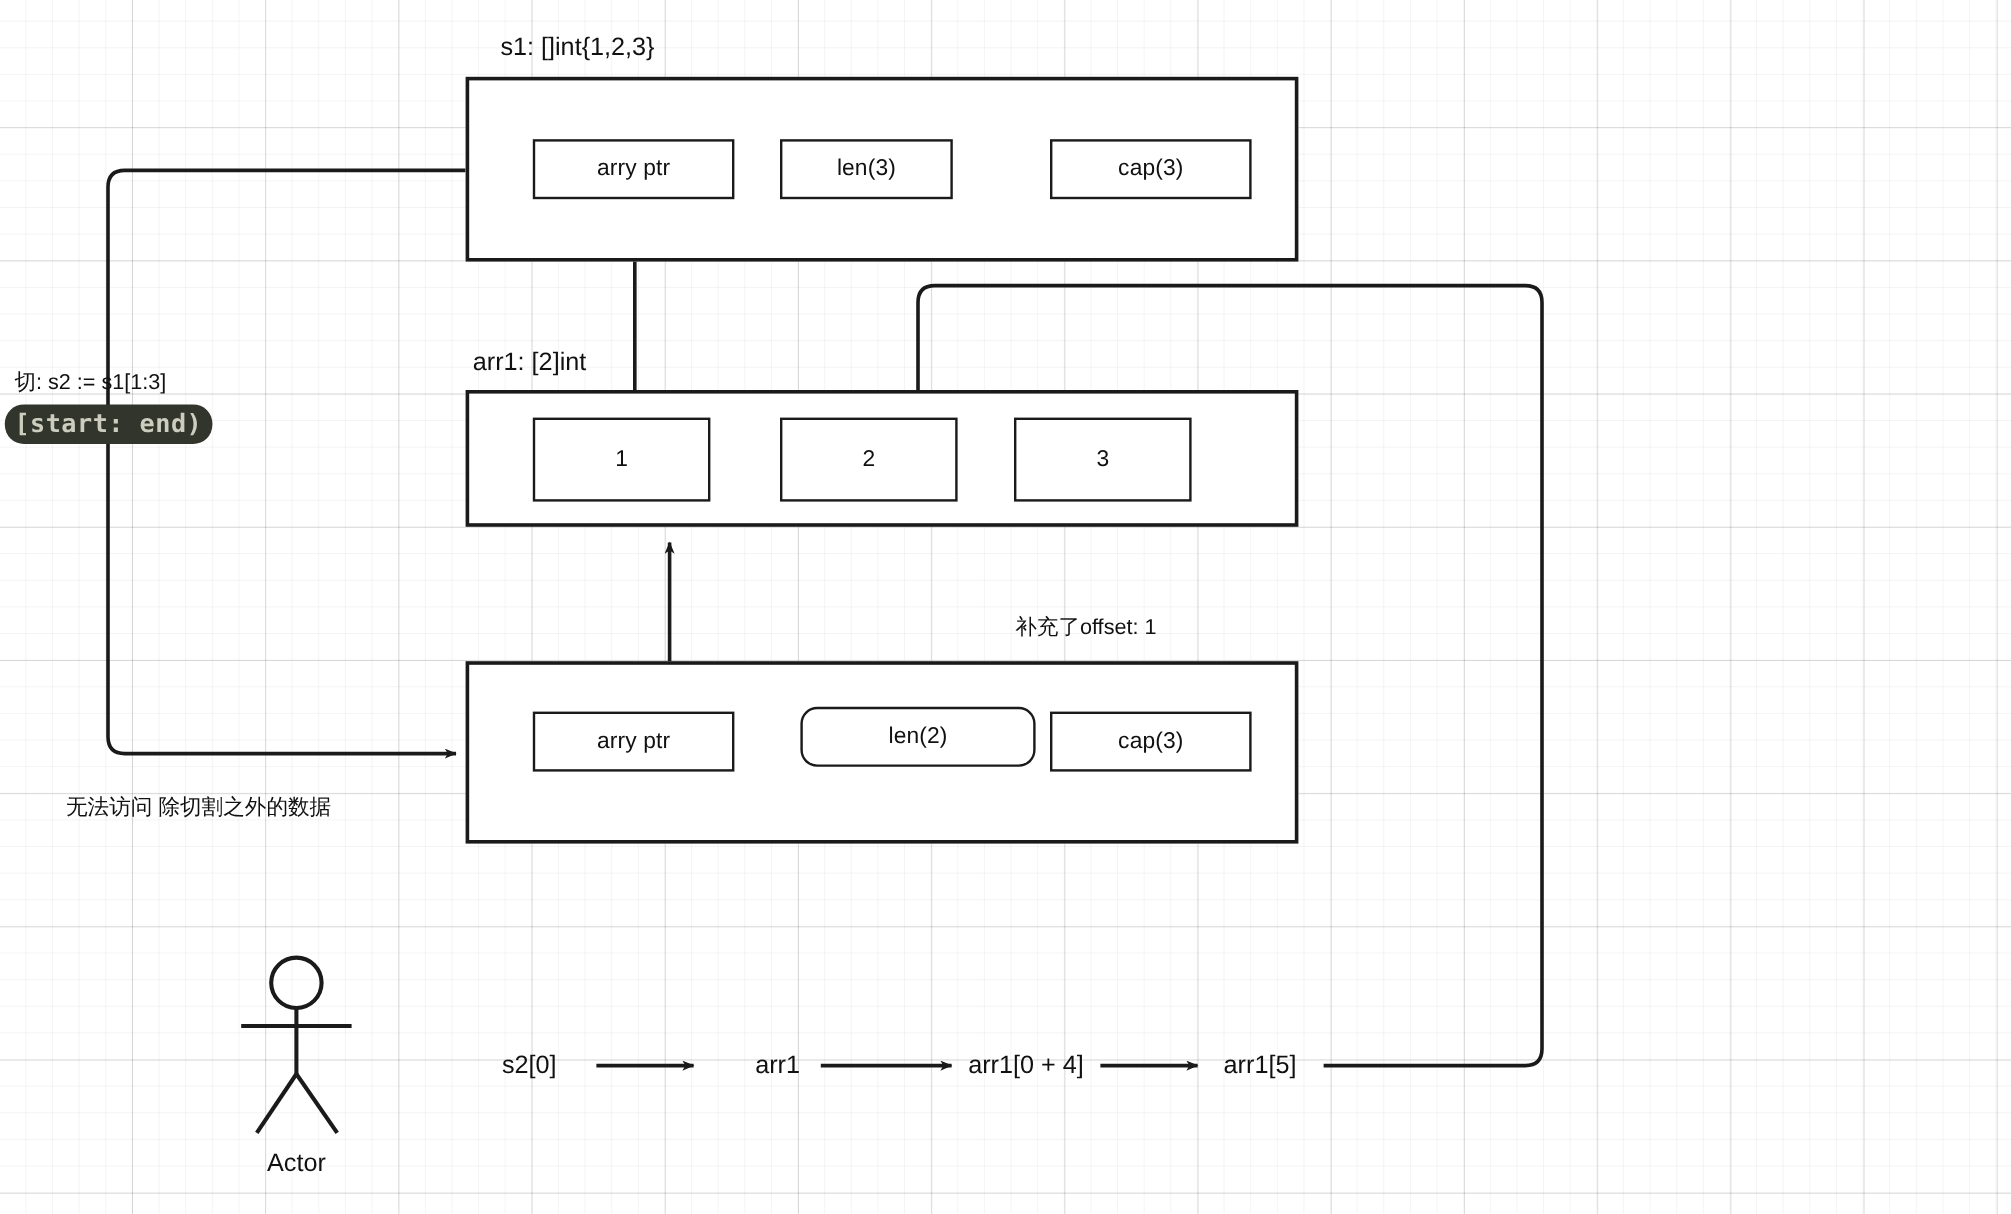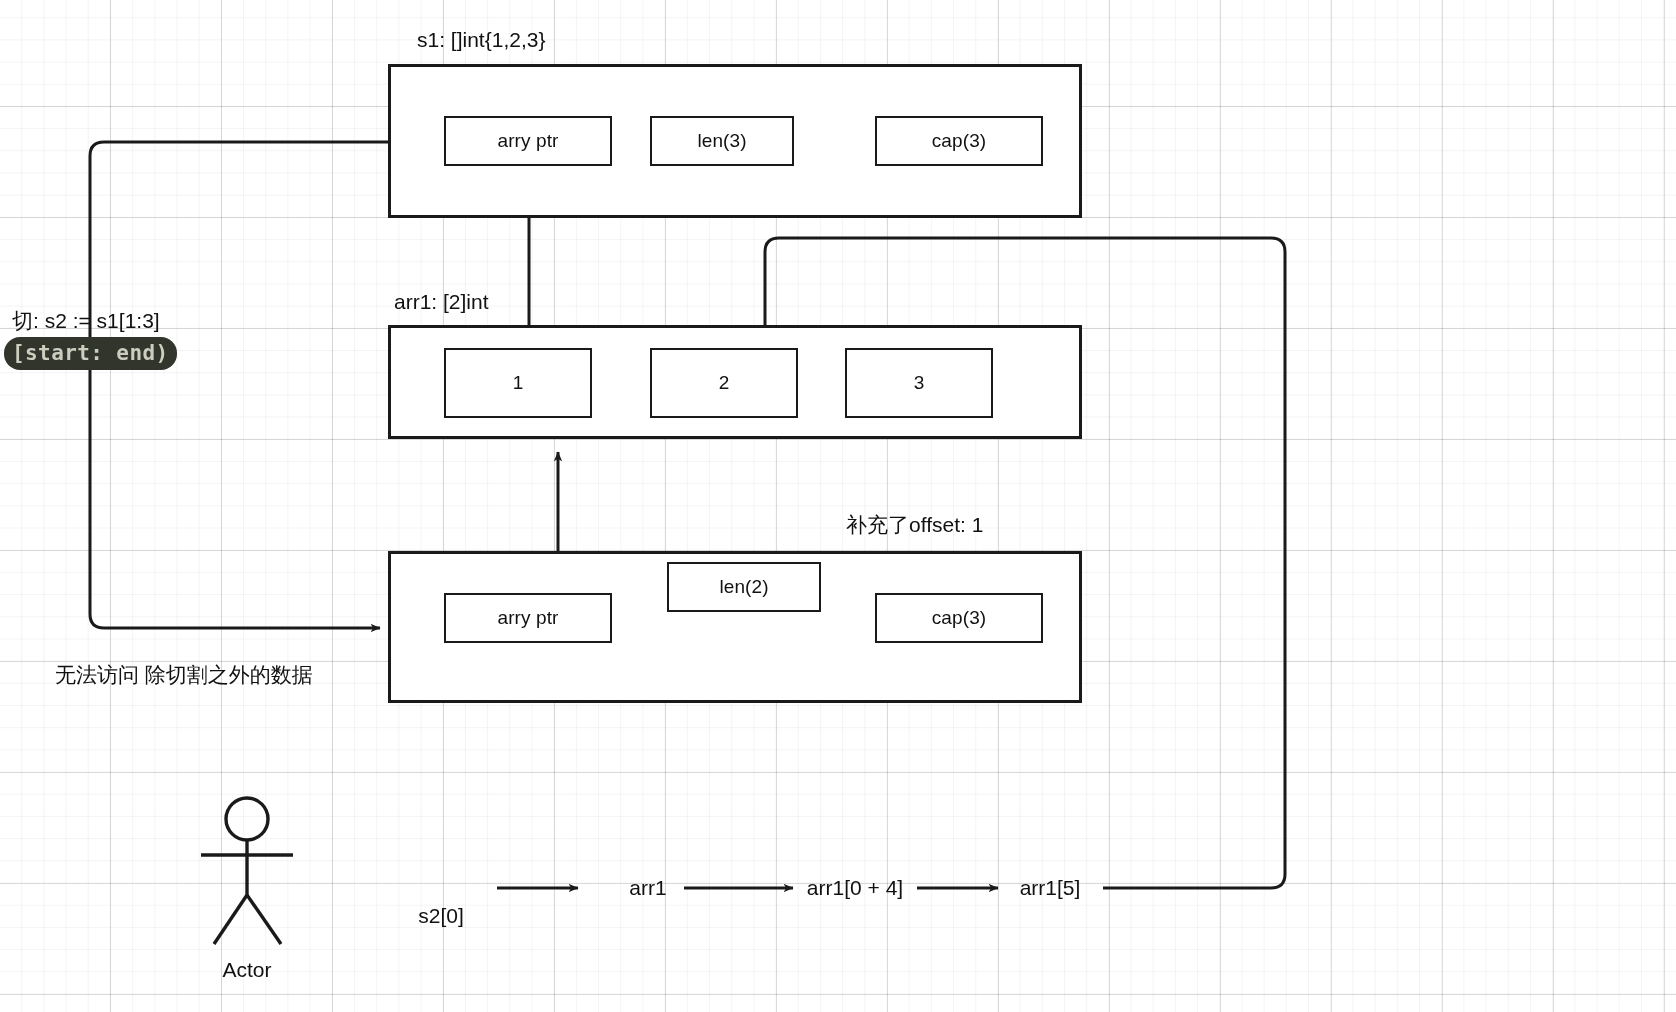--- a/index.html
+++ b/index.html
@@ -66,21 +66,21 @@
   
   .label {
     position: absolute;
     font-size: 21px;
     color: #111111;
     white-space: nowrap;
     line-height: 1.2;
   }
   .label-cn {
     position: absolute;
-    font-size: 21px;
+    font-size: 18px;
     color: #111111;
     white-space: nowrap;
     line-height: 1.2;
   }
 
   
   .code-highlight {
     position: absolute;
     background: #31352b;
     color: #ccccbf;
@@ -166,29 +166,29 @@
 
   <div class="cell" style="left:444px; top:348px; width:148px; height:70px;">1</div>
   <div class="cell" style="left:650px; top:348px; width:148px; height:70px;">2</div>
   <div class="cell" style="left:845px; top:348px; width:148px; height:70px;">3</div>
 
   <div class="label-cn" style="left:846px; top:512px;">补充了offset: 1</div>
 
   <div class="struct-box" style="left:388px; top:551px; width:694px; height:152px;"></div>
 
   <div class="cell" style="left:444px; top:593px; width:168px; height:50px;">arry ptr</div>
-  <div class="cell" style="left:667px; top:562px; width:154px; height:50px;">len(2)</div>
+  <div class="cell" style="left:667px; top:589px; width:196px; height:50px;border-radius:14px;">len(2)</div>
   <div class="cell" style="left:875px; top:593px; width:168px; height:50px;">cap(3)</div>
 
   <div class="label-cn" style="left:12px; top:308px;">切:  s2 := s1[1:3]</div>
 
   <div class="code-highlight" style="left:4px; top:337px;">[start: end)</div>
 
   <div class="label-cn" style="left:55px; top:662px;">无法访问 除切割之外的数据</div>
 
-  <div class="flow-node" style="left:441px; top:888px;margin-top:28px;">s2[0]</div>
+  <div class="flow-node" style="left:441px; top:888px;">s2[0]</div>
   <div class="flow-node" style="left:648px; top:888px;">arr1</div>
   <div class="flow-node" style="left:855px; top:888px;">arr1[0 + 4]</div>
   <div class="flow-node" style="left:1050px; top:888px;">arr1[5]</div>
 
   <div class="actor-label" style="left:247px; top:958px;">Actor</div>
 
 </div>
 
 </body></html>

